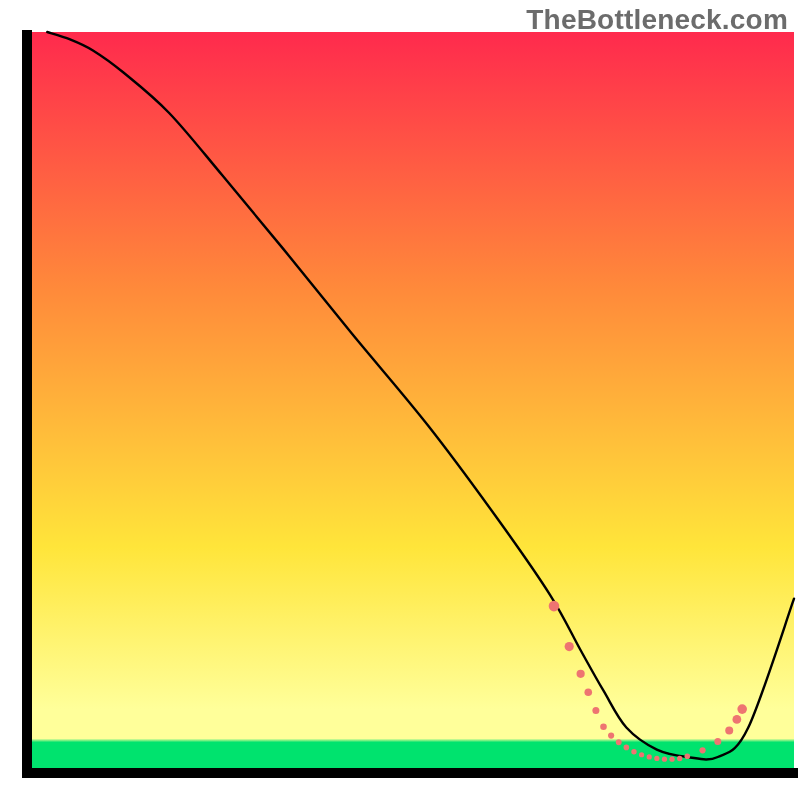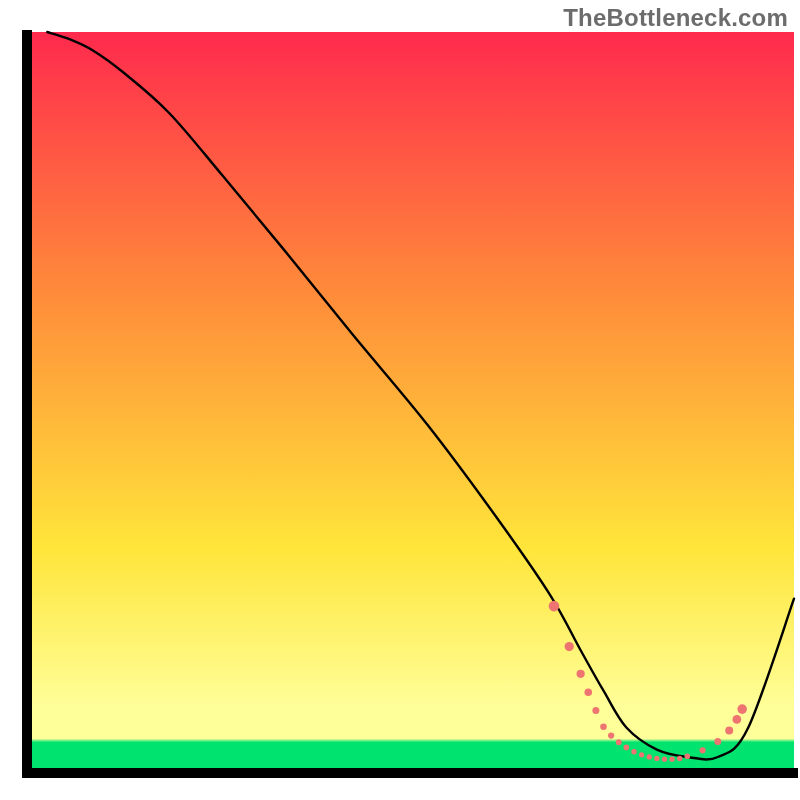--- a/index.html
+++ b/index.html
@@ -13,21 +13,21 @@
   }
   .chart-container {
     position: relative;
     width: 800px;
     height: 800px;
   }
   .watermark {
     position: absolute;
     top: 4px;
     right: 12px;
-    font-size: 24px;
+    font-size: 28px;
     font-weight: 600;
     color: #6c6c6c;
     letter-spacing: 0.2px;
     z-index: 10;
   }
   svg {
     display: block;
   }
 </style>
 </head>

